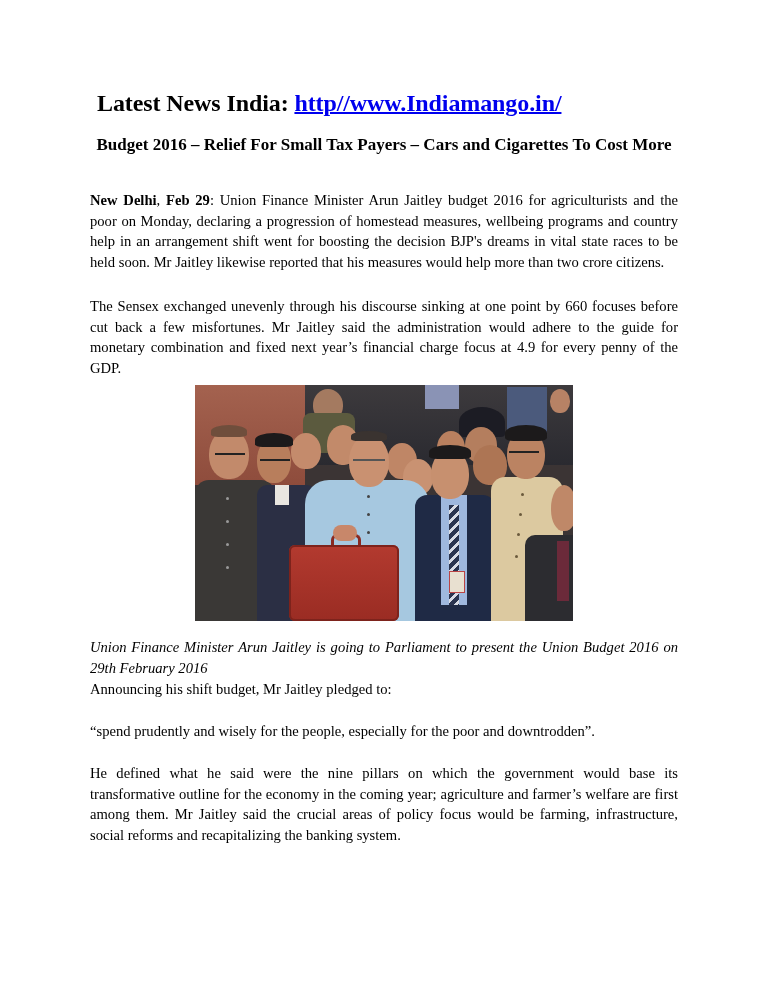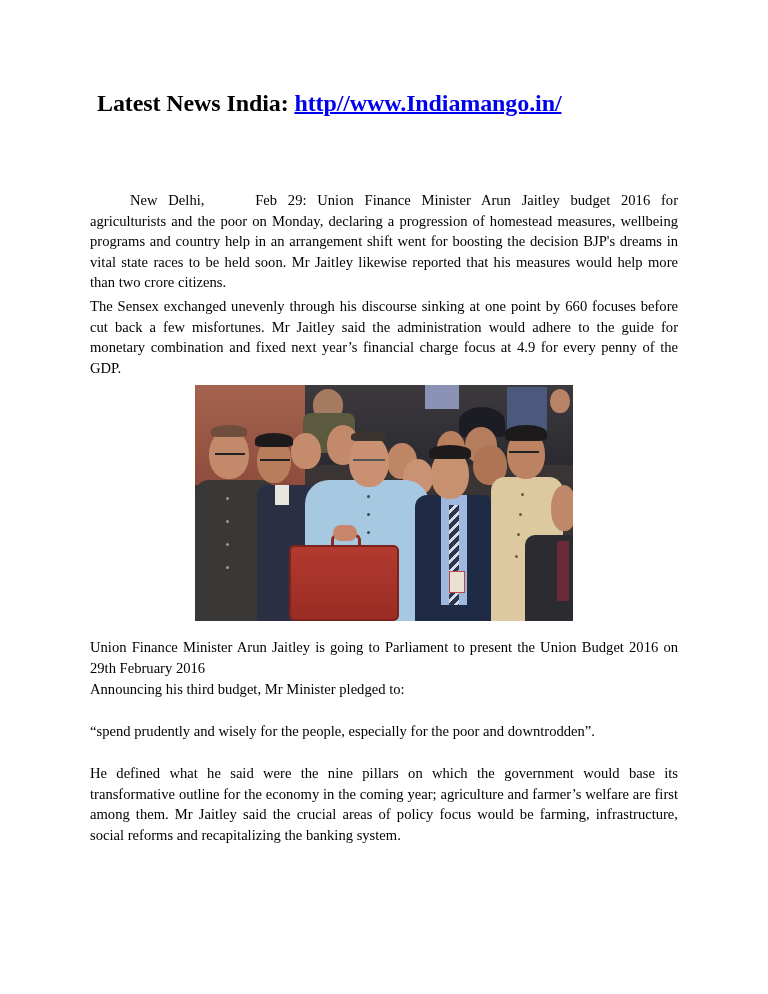--- a/index.html
+++ b/index.html
@@ -47,24 +47,24 @@
     }
     .para {
       position: absolute;
       left: 90px;
       width: 588px;
       font-size: 14.6px;
       line-height: 20.6px;
       text-align: justify;
       margin: 0;
     }
-    .para b { font-weight: normal; margin-left: 40px; }
+    .para b { font-weight: bold; }
     #p1 { top: 190px; }
     #p2 { top: 296px; }
-    #p3 { top: 637px; }
+    #p3 { top: 637px; font-style: italic; }
     #p4 { top: 679px; }
     #p5 { top: 721px; }
     #p6 { top: 763px; }
     #p7 { top: 846px; }
 
     
     .photo {
       position: absolute;
       left: 195px;
       top: 385px;
@@ -89,20 +89,21 @@
   </style>
 </head>
 <body>
 
 <div class="page">
 
   <div class="site-title">
     <span>Latest News India: </span><a>http//www.Indiamango.in/</a>
   </div>
 
+  <div class="headline">Budget 2016 – Relief For Small Tax Payers – Cars and Cigarettes To Cost More</div>
 
   <p class="para" id="p1"><b>New Delhi</b><span>, </span><b>Feb 29</b><span>: Union Finance Minister Arun Jaitley budget 2016 for agriculturists and the poor on Monday, declaring a progression of homestead measures, wellbeing programs and country help in an arrangement shift went for boosting the decision BJP's dreams in vital state races to be held soon. Mr Jaitley likewise reported that his measures would help more than two crore citizens.</span></p>
 
   <p class="para" id="p2">The Sensex exchanged unevenly through his discourse sinking at one point by 660 focuses before cut back a few misfortunes. Mr Jaitley said the administration would adhere to the guide for monetary combination and fixed next year’s financial charge focus at 4.9 for every penny of the GDP.</p>
 
   <div class="photo">
     <div class="bg-wall"></div>
     <div class="bg-steps"></div>
 
     <div class="shape head" style="left:118px;top:4px;width:30px;height:32px;background:#a47a60;"></div>
@@ -165,20 +166,20 @@
     <div class="shape hair" style="left:310px;top:40px;width:42px;height:16px;"></div>
     <div class="shape glasses" style="left:314px;top:66px;width:30px;"></div>
 
     <div class="shape" style="left:330px;top:150px;width:48px;height:86px;background:#2c2c30;border-radius:10px 0 0 0;"></div>
     <div class="shape" style="left:362px;top:156px;width:12px;height:60px;background:#6b2a3a;"></div>
     <div class="shape head" style="left:356px;top:100px;width:26px;height:46px;background:#bf8868;"></div>
   </div>
 
   <p class="para" id="p3">Union Finance Minister Arun Jaitley is going to Parliament to present the Union Budget 2016 on 29th February 2016</p>
 
-  <p class="para" id="p4">Announcing his third budget, Mr Minister pledged to:</p>
+  <p class="para" id="p4">Announcing his shift budget, Mr Jaitley pledged to:</p>
 
   <p class="para" id="p6">He defined what he said were the nine pillars on which the government would base its transformative outline for the economy in the coming year; agriculture and farmer’s welfare are first among them. Mr Jaitley said the crucial areas of policy focus would be farming, infrastructure, social reforms and recapitalizing the banking system.</p>
 
   <p class="para" id="p5">“spend prudently and wisely for the people, especially for the poor and downtrodden”.</p>
 
 
 </div>
 
 </body></html>

